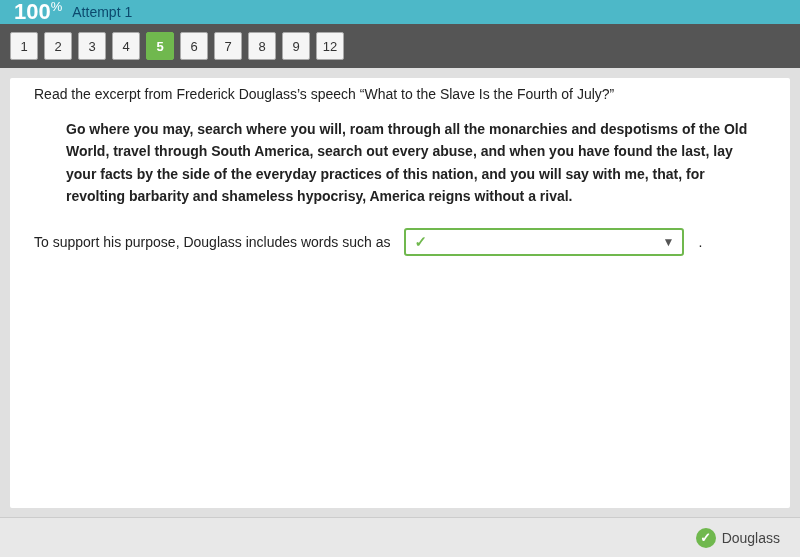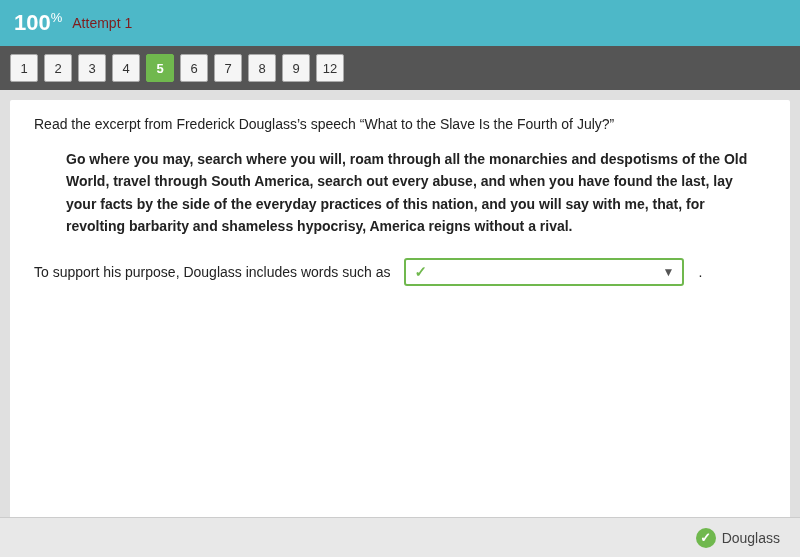--- a/index.html
+++ b/index.html
@@ -8,37 +8,37 @@
       font-size: 14px;
       background: #e0e0e0;
       width: 800px;
       height: 557px;
       overflow: hidden;
     }
 
     
     .header-bar {
       background: #4db8c8;
-      height: 46px;
+      height: 24px;
       display: flex;
       align-items: center;
       padding: 0 14px;
     }
     .header-score {
       font-size: 22px;
       font-weight: bold;
       color: #fff;
     }
     .header-score sup {
       font-size: 13px;
       font-weight: normal;
     }
     .header-attempt {
       font-size: 14px;
-      color: #7f1d1d;
+      color: #0c4a6e;
       margin-left: 10px;
     }
 
     
     .nav-bar {
       background: #555;
       height: 44px;
       display: flex;
       align-items: center;
       padding: 0 10px;
@@ -62,21 +62,21 @@
       border-color: #70b84e;
       color: #fff;
       font-weight: bold;
     }
 
     
     .main-content {
       background: #fff;
       margin: 10px;
       border-radius: 2px;
-      padding: 16px 24px;
+      padding: 8px 24px;
       height: 430px;
       overflow: hidden;
     }
 
     .prompt-text {
       font-size: 14px;
       color: #222;
       margin-bottom: 16px;
     }
 

